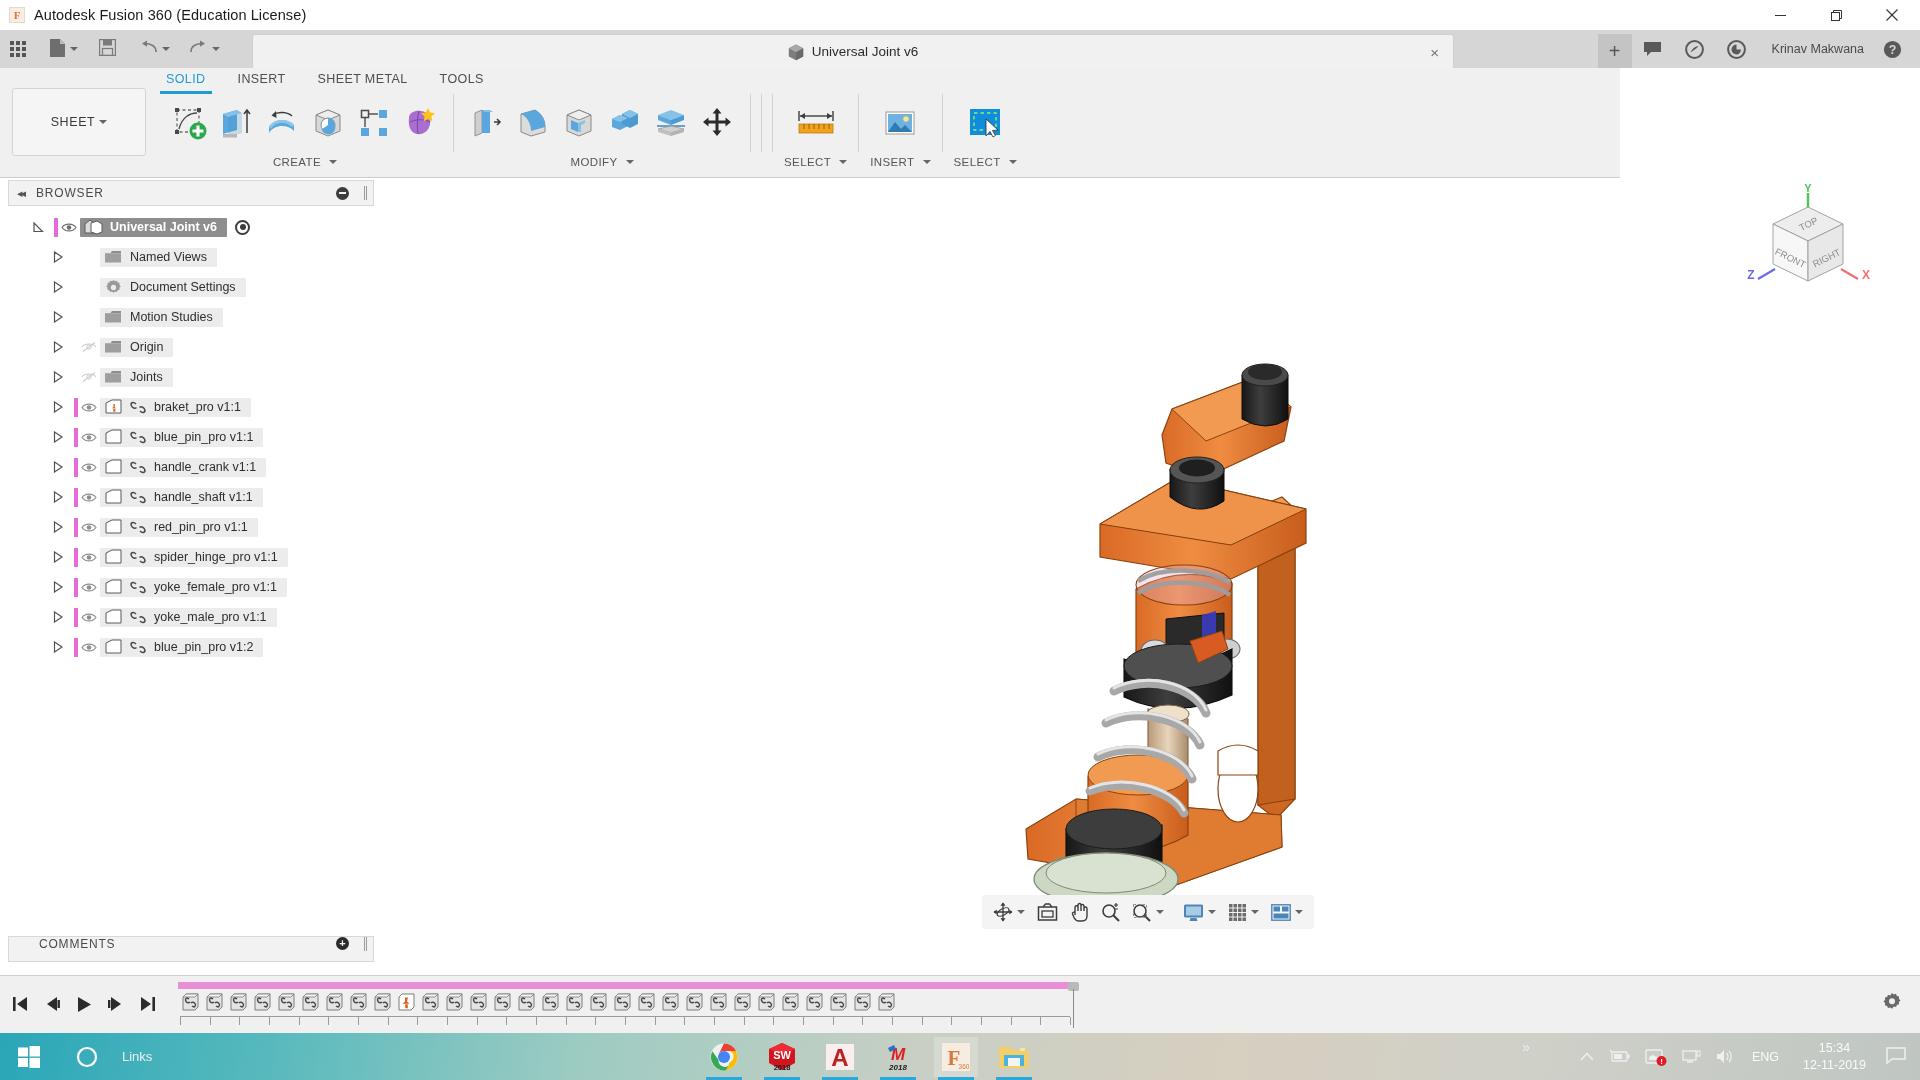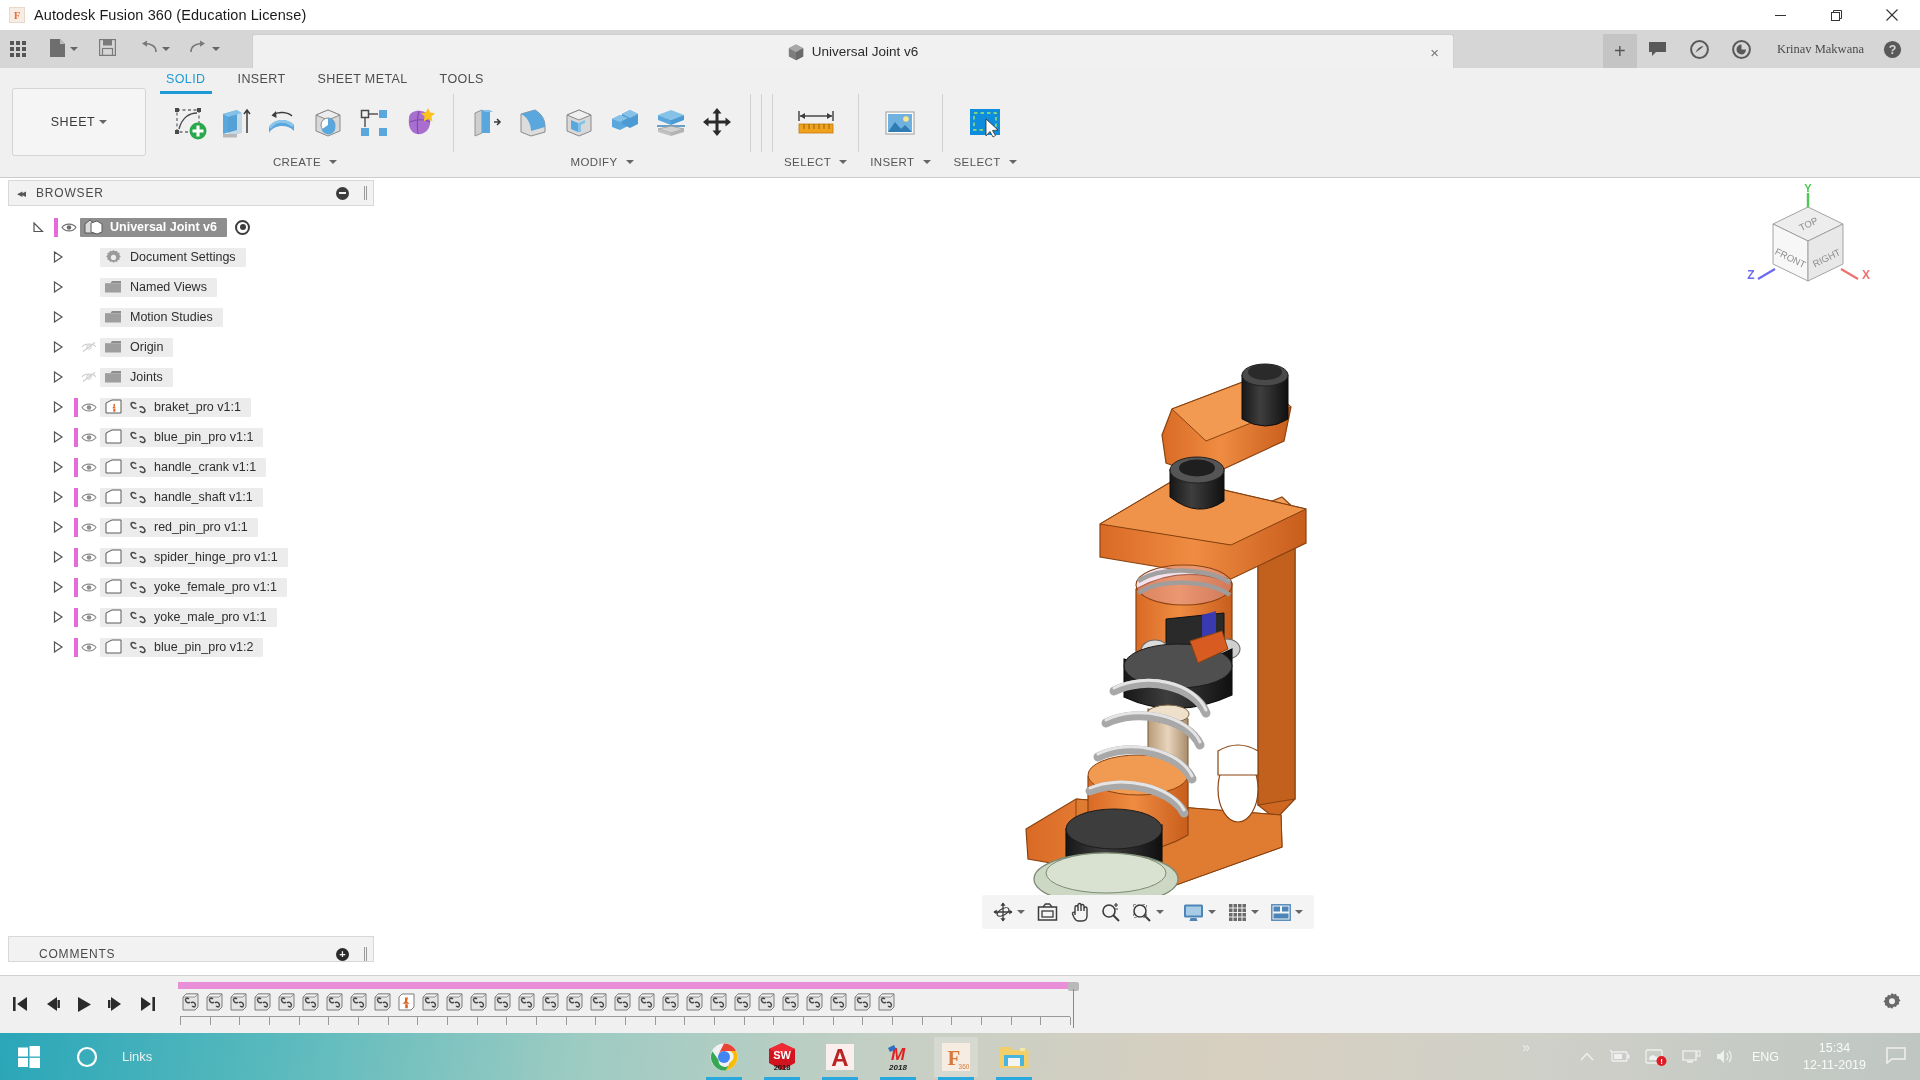--- a/index.html
+++ b/index.html
@@ -62,25 +62,25 @@
     position: absolute; right: 14px; top: 50%; transform: translateY(-50%);
     font-size: 15px; color: #777; line-height: 1;
   }
   .qa-right { position: absolute; right: 0; top: 0; height: 38px; display: flex; align-items: center; }
   .plus-tab {
     width: 34px; height: 34px; margin-top: 4px; background: #c4c4c4;
     display: flex; align-items: center; justify-content: center;
     font-size: 20px; color: #555; font-weight: 300; line-height: 1;
   }
   .qa-icon { width: 42px; height: 38px; display: flex; align-items: center; justify-content: center; color: #5a5a5a; }
-  .user-name { font-size: 12.5px; color: #4a4a4a; padding: 0 14px; white-space: nowrap; font-family: Liberation Serif, serif; }
+  .user-name { font-size: 12.5px; color: #4a4a4a; padding: 0 14px; white-space: nowrap; }
 
   
   .ribbon {
-    position: absolute; top: 68px; left: 0; width: 1920px; height: 110px;
+    position: absolute; top: 68px; left: 0; width: 1620px; height: 110px;
     background: #f0f0f0; border-bottom: 1px solid #cccccc;
   }
   .ribbon-tabs { position: absolute; left: 150px; top: 0; height: 24px; display: flex; }
   .rtab {
     padding: 4px 16px 0 16px; font-size: 12.5px; color: #4d4d4d; letter-spacing: 0.4px;
     position: relative; height: 24px;
   }
   .rtab.active { color: #1e9ad6; }
   .rtab.active::after {
     content:''; position: absolute; left: 10px; right: 10px; bottom: -2px; height: 3px; background: #1e9ad6;
@@ -150,21 +150,21 @@
   .navbar-bottom {
     position: absolute; left: 50%; transform: translateX(-50%); bottom: 6px;
     height: 34px; display: flex; align-items: center; gap: 2px;
     background: #f4f4f4; padding: 0 6px; border-radius: 2px;
   }
   .navbtn { height: 30px; display: flex; align-items: center; justify-content: center; padding: 0 5px; color: #4a4a4a; }
 
   
   .comments {
     position: absolute; left: 8px; bottom: 118px; width: 366px; height: 26px;
-    background: #f2f2f2; border: 1px solid #d8d8d8; display: flex; align-items: flex-end;
+    background: #f2f2f2; border: 1px solid #d8d8d8; display: flex; align-items: flex-start;
   }
   .cm-title { font-size: 12px; color: #4a4a4a; letter-spacing: 0.8px; margin-left: 30px; }
   .cm-plus {
     position: absolute; right: 24px; width: 13px; height: 13px; border-radius: 50%;
     background: #2b2b2b; color: #f2f2f2; font-size: 11px; line-height: 11px;
     display: flex; align-items: center; justify-content: center; font-weight: bold;
   }
 
   
   .timeline {
@@ -596,45 +596,45 @@
     <div class="tnode">
       <span class="arrow">
         <svg width="11" height="12" viewBox="0 0 11 12">
             <path d="M1.5 1 L9 6 L1.5 11 z" fill="none" stroke="#555" stroke-width="1.2"></path>
           </svg>
       </span>
       <span class="pinkbar hidden"></span>
       <span class="eye"></span>
       <span class="nlabel-wrap">
         <span class="nicon">
-          <svg width="17" height="17" viewBox="0 0 17 17">
-            <path d="M8.5 1 l1.5 1.2 l1.9 -0.5 l0.8 1.8 l1.9 0.5 l-0.2 2 l1.4 1.4 l-1.4 1.4 l0.2 2 l-1.9 0.5 l-0.8 1.8 l-1.9 -0.5 l-1.5 1.2 l-1.5 -1.2 l-1.9 0.5 l-0.8 -1.8 l-1.9 -0.5 l0.2 -2 l-1.4 -1.4 l1.4 -1.4 l-0.2 -2 l1.9 -0.5 l0.8 -1.8 l1.9 0.5 z" fill="#9a9a9a"></path>
-            <circle cx="8.5" cy="8.4" r="2.6" fill="#ececec"></circle>
-          </svg>
-        </span>
-        <span class="nlabel">Document Settings</span>
+          <svg width="18" height="14" viewBox="0 0 18 14">
+            <path d="M1 3 L6.5 3 L8 1 L17 1 L17 3.5 L1 3.5 z" fill="#8d8d8d"></path>
+            <rect x="1" y="3.5" width="16" height="9" fill="#9e9e9e"></rect>
+          </svg>
+        </span>
+        <span class="nlabel">Named Views</span>
       </span>
     </div>
 
     <div class="tnode">
       <span class="arrow">
         <svg width="11" height="12" viewBox="0 0 11 12">
             <path d="M1.5 1 L9 6 L1.5 11 z" fill="none" stroke="#555" stroke-width="1.2"></path>
           </svg>
       </span>
       <span class="pinkbar hidden"></span>
       <span class="eye"></span>
       <span class="nlabel-wrap">
         <span class="nicon">
-          <svg width="18" height="14" viewBox="0 0 18 14">
-            <path d="M1 3 L6.5 3 L8 1 L17 1 L17 3.5 L1 3.5 z" fill="#8d8d8d"></path>
-            <rect x="1" y="3.5" width="16" height="9" fill="#9e9e9e"></rect>
-          </svg>
-        </span>
-        <span class="nlabel">Named Views</span>
+          <svg width="17" height="17" viewBox="0 0 17 17">
+            <path d="M8.5 1 l1.5 1.2 l1.9 -0.5 l0.8 1.8 l1.9 0.5 l-0.2 2 l1.4 1.4 l-1.4 1.4 l0.2 2 l-1.9 0.5 l-0.8 1.8 l-1.9 -0.5 l-1.5 1.2 l-1.5 -1.2 l-1.9 0.5 l-0.8 -1.8 l-1.9 -0.5 l0.2 -2 l-1.4 -1.4 l1.4 -1.4 l-0.2 -2 l1.9 -0.5 l0.8 -1.8 l1.9 0.5 z" fill="#9a9a9a"></path>
+            <circle cx="8.5" cy="8.4" r="2.6" fill="#ececec"></circle>
+          </svg>
+        </span>
+        <span class="nlabel">Document Settings</span>
       </span>
     </div>
 
     <div class="tnode">
       <span class="arrow">
         <svg width="11" height="12" viewBox="0 0 11 12">
             <path d="M1.5 1 L9 6 L1.5 11 z" fill="none" stroke="#555" stroke-width="1.2"></path>
           </svg>
       </span>
       <span class="pinkbar hidden"></span>

